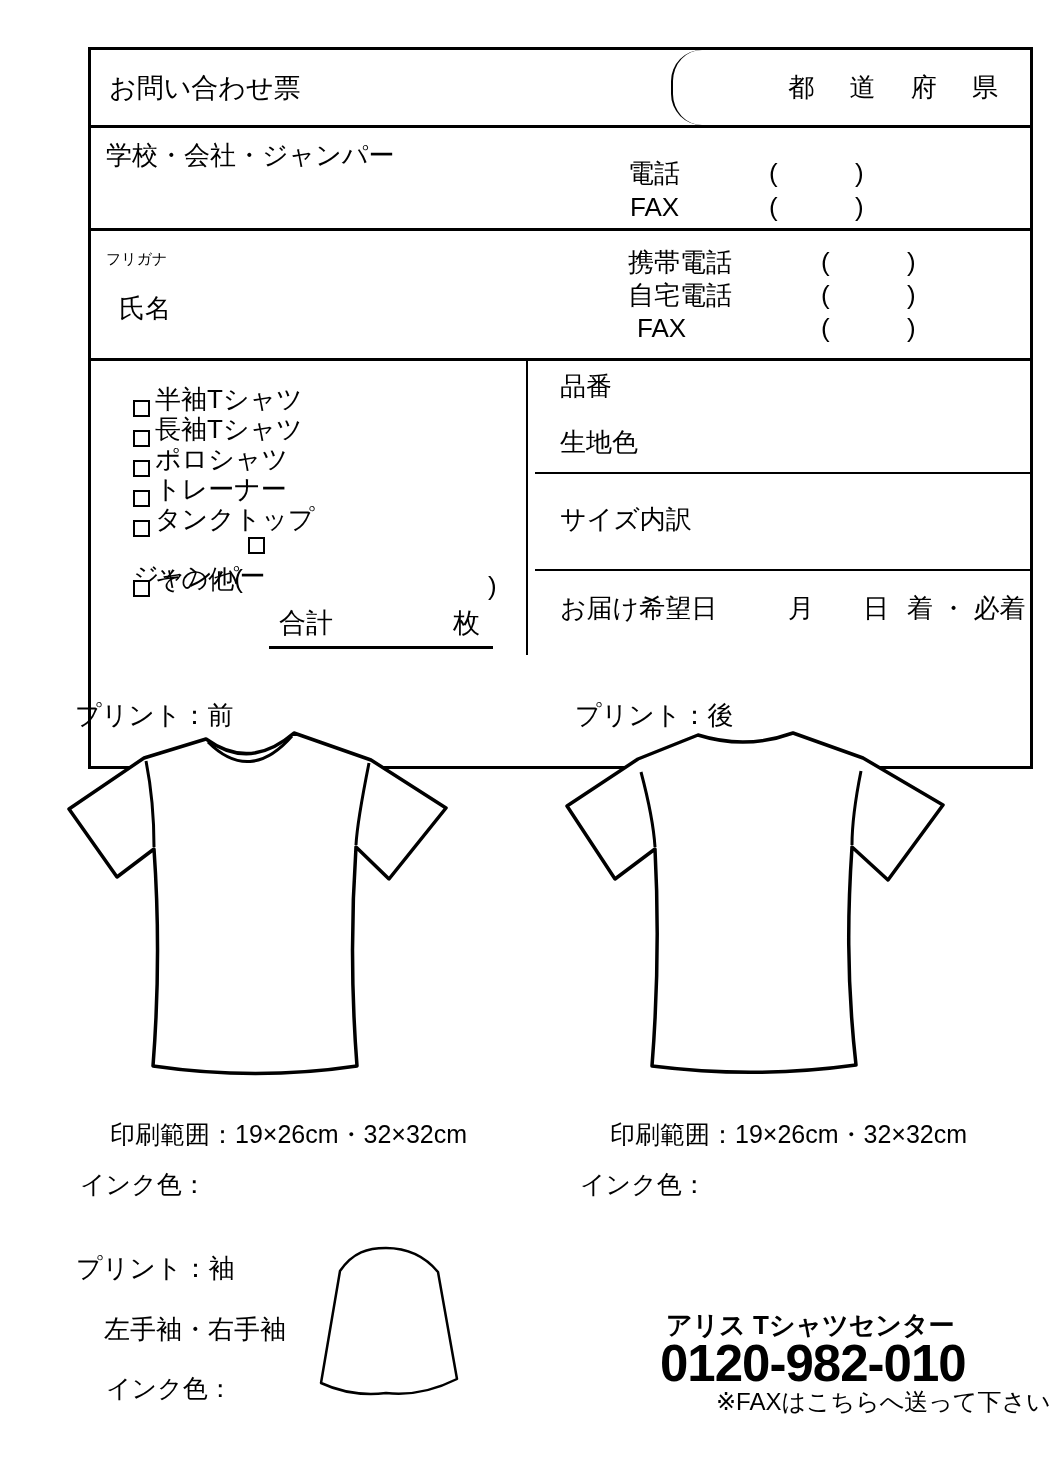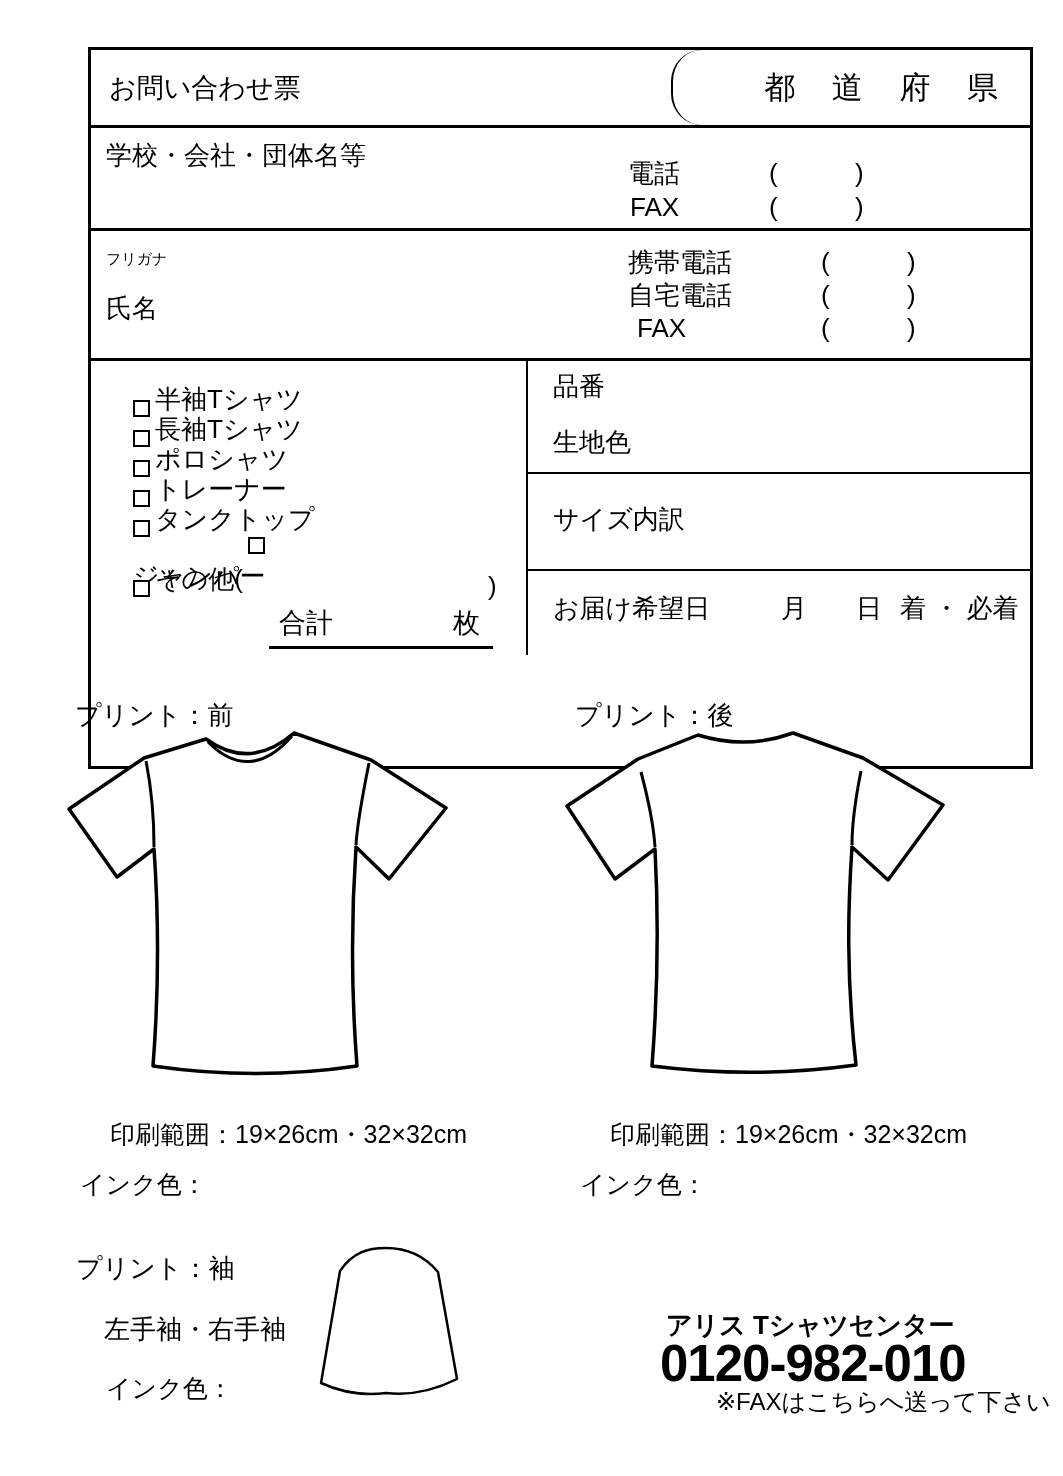--- a/index.html
+++ b/index.html
@@ -13,57 +13,57 @@
   .table {
     position:absolute; left:60px; top:47px; width:945px; height:722px;
     border:3px solid #000;
     margin-left:28px;
   }
   .row { position:relative; width:100%; }
   .r1 { height:78px; border-bottom:3px solid #000; display:flex; }
   .cell-title { width:580px; display:flex; align-items:center; padding-left:18px;
                 font-size:27px; }
   .cell-pref  { flex:1; border-left:2px solid #000; display:flex; align-items:center;
-                justify-content:flex-end; padding-right:18px; font-size:31px;
+                justify-content:flex-end; padding-right:18px; font-size:26px;
                 letter-spacing:14px;border-radius:31px; }
   .r2 { height:103px; border-bottom:3px solid #000; }
   .r3 { height:130px; border-bottom:3px solid #000; }
   .r4 { height:294px; display:flex; }
   .abs { position:absolute; }
   .lab26 { font-size:26px; line-height:1; white-space:nowrap; }
   .lab15 { font-size:15px; line-height:1; white-space:nowrap; }
   .org-label   { left:15px; top:14px; }
   .tel-label   { left:537px; top:32px; }
   .fax-label   { left:539px; top:66px; }
   .p-open-a    { left:678px; top:32px; }
   .p-close-a   { left:764px; top:32px; }
   .p-open-b    { left:678px; top:66px; }
   .p-close-b   { left:764px; top:66px; }
   .furigana    { left:15px; top:20px; }
-  .name-label  { left:15px; top:64px; }
+  .name-label  { left:28px; top:64px; }
   .mobile-label{ left:537px; top:18px; }
   .home-label  { left:537px; top:51px; }
   .fax2-label  { left:546px; top:84px; }
   .p-open-c1 { left:730px; top:18px; } .p-close-c1 { left:816px; top:18px; }
   .p-open-c2 { left:730px; top:51px; } .p-close-c2 { left:816px; top:51px; }
   .p-open-c3 { left:730px; top:84px; } .p-close-c3 { left:816px; top:84px; }
   
   .cell-products { position:relative; width:437px; border-right:2px solid #000; }
   .chk-row { position:absolute; left:42px; height:30px; display:flex;
              align-items:flex-end; gap:5px; font-size:26px; white-space:nowrap; }
   .cr0{top:26px;} .cr1{top:56px;} .cr2{top:86px;} .cr3{top:116px;}
   .cr4{top:146px;} .cr5{top:176px;flex-direction:column;} .cr6{top:206px;}
   .checkbox { width:17px; height:17px; border:2px solid #000; background:#fff; flex:0 0 auto; }
   .sonota-close { position:absolute; left:397px; top:210px; font-size:26px; }
   .total-label { left:188px; top:244px; font-size:27px; }
   .total-unit  { left:362px; top:244px; font-size:27px; }
   .total-line  { left:178px; top:285px; width:224px; height:0;
                  border-bottom:3px solid #000; }
   
-  .cell-right { flex:1; display:flex; flex-direction:column; }
+  .cell-right { flex:1; display:flex; flex-direction:column;padding-left:7px; }
   .sub { position:relative; }
   .subA { height:113px; border-bottom:2px solid #000; }
   .subB { height:97px;  border-bottom:2px solid #000; }
   .subC { flex:1; }
   .itemno-label { left:25px; top:12px; }
   .fabric-label { left:25px; top:68px; }
   .size-label   { left:25px; top:34px;font-family:Liberation Mono, monospace; }
   .deliv-label  { left:25px; top:24px; }
   .month-label  { left:253px; top:24px; }
   .day-label    { left:328px; top:24px; }
@@ -99,21 +99,21 @@
 <div class="sheet">
 
   <div class="table">
 
     <div class="row r1">
       <div class="cell-title">お問い合わせ票</div>
       <div class="cell-pref">都 道 府 県</div>
     </div>
 
     <div class="row r2">
-      <span class="abs lab26 org-label">学校・会社・団体名等</span>
+      <span class="abs lab26 org-label">学校・会社・ジャンパー</span>
       <span class="abs lab26 tel-label">電話</span>
       <span class="abs lab26 p-open-a">(</span>
       <span class="abs lab26 p-close-a">)</span>
       <span class="abs lab26 fax-label">FAX</span>
       <span class="abs lab26 p-open-b">(</span>
       <span class="abs lab26 p-close-b">)</span>
     </div>
 
     <div class="row r3">
       <span class="abs lab15 furigana">フリガナ</span>

